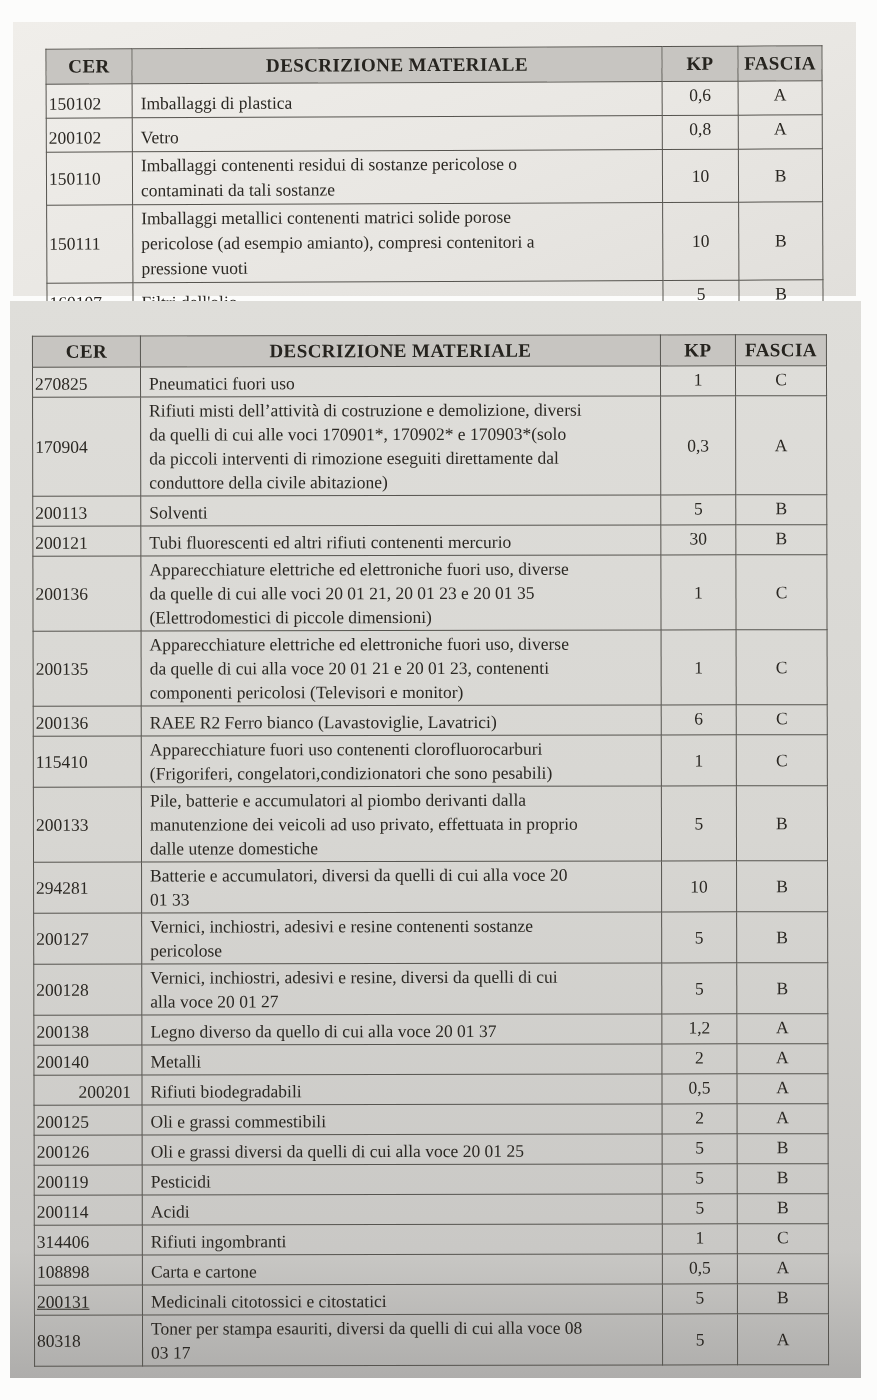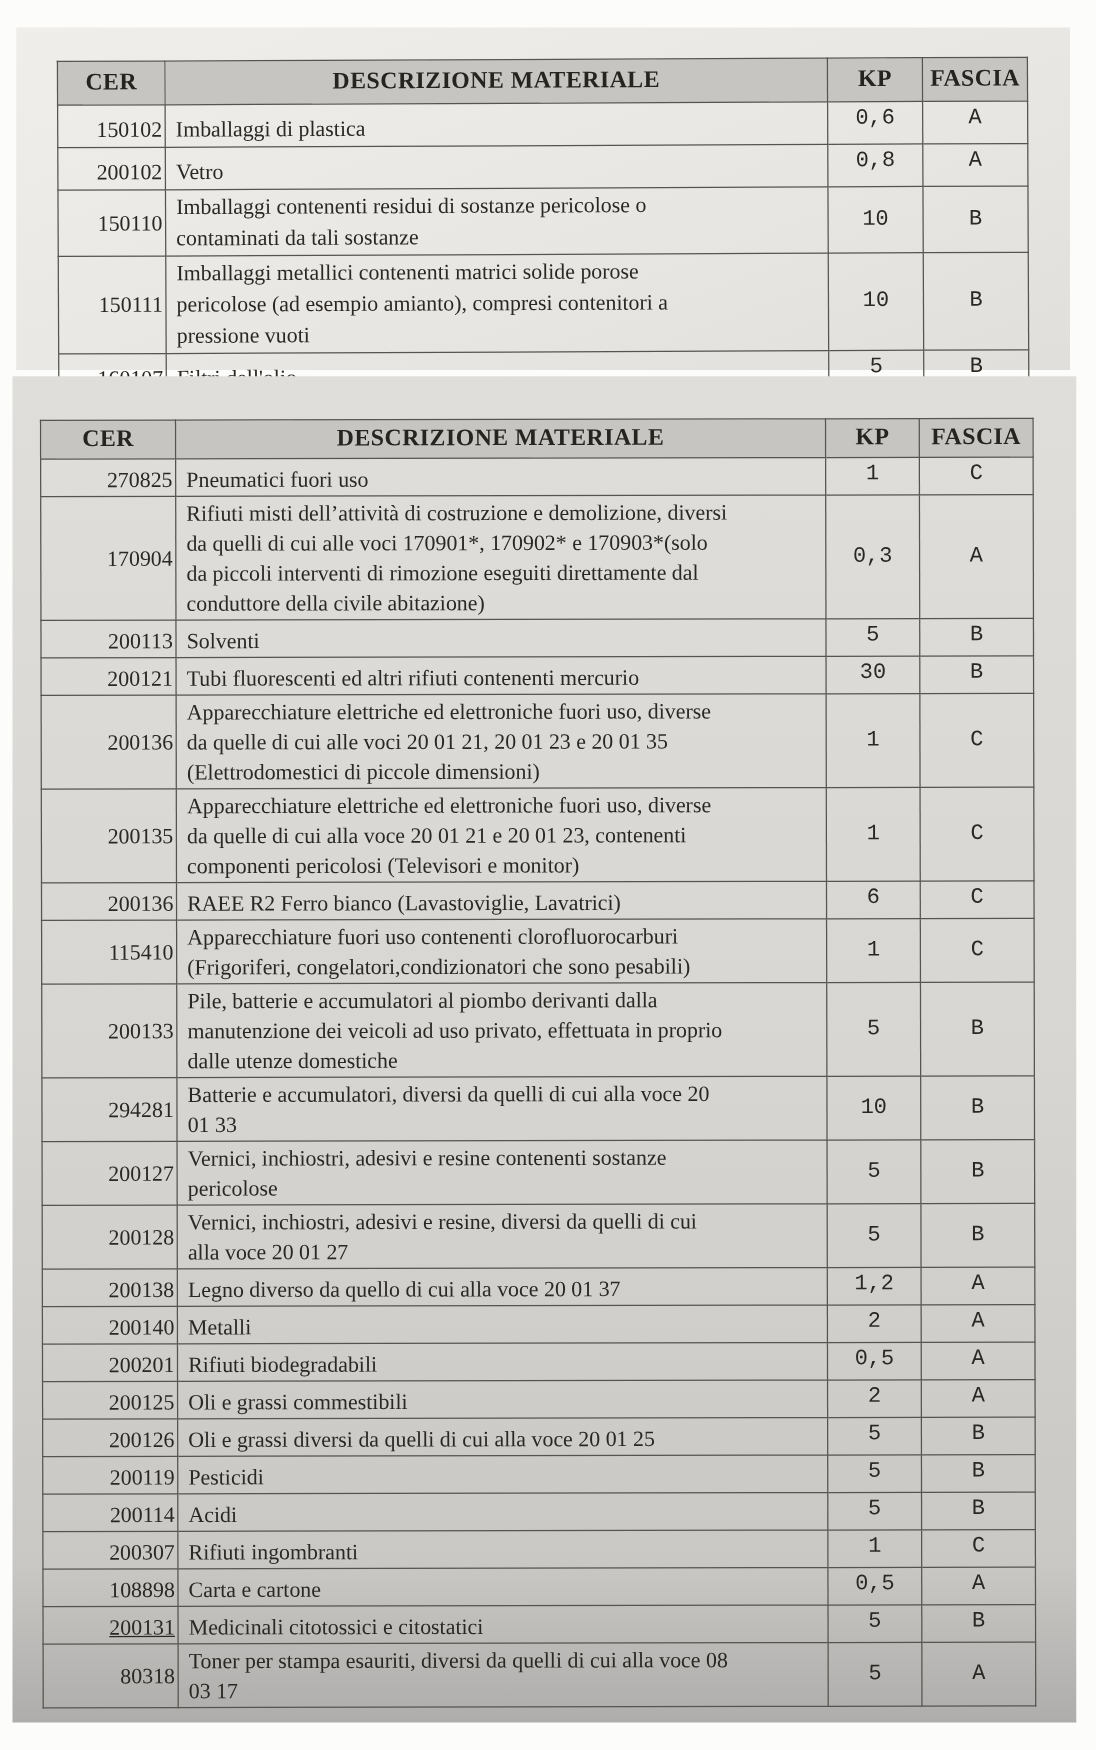--- a/index.html
+++ b/index.html
@@ -35,23 +35,23 @@
     background: #c7c5c1; color: #26241f;
     font-size: 19px; font-weight: bold; letter-spacing: 0.4px;
     text-align: center; padding: 4px 3px;
   }
   .t1 th { padding: 6px 3px; }
   .scan td {
     color: #2b2823; font-size: 17.5px; line-height: 24px;
     padding: 1px 8px; vertical-align: middle; height: 27px;
   }
   .t1 td { height: 31px; line-height: 25px; }
-  .scan td.cer { text-align: right; padding: 1px 2px; }
+  .scan td.cer { text-align: left; padding: 1px 2px; }
   .scan td.desc { white-space: pre-line; }
-  .scan td.kp, .scan td.fascia { text-align: center; padding: 1px 2px; font-family: Liberation Mono, monospace; }
+  .scan td.kp, .scan td.fascia { text-align: center; padding: 1px 2px; }
 </style>
 </head>
 <body>
 
 <div class="photo">
 
   <div class="sheet-top">
     <table class="scan t1">
       <colgroup>
         <col class="c-cer">
@@ -268,21 +268,21 @@
           </tr>
 
           <tr>
             <td class="cer" style="vertical-align: bottom; margin-top: 47px;">200114</td>
             <td class="desc" style="vertical-align: bottom;">Acidi</td>
             <td class="kp" style="vertical-align: top;">5</td>
             <td class="fascia" style="vertical-align: top;">B</td>
           </tr>
 
           <tr>
-            <td class="cer" style="vertical-align: bottom;">200307</td>
+            <td class="cer" style="vertical-align: bottom;">314406</td>
             <td class="desc" style="vertical-align: bottom;">Rifiuti ingombranti</td>
             <td class="kp" style="vertical-align: top;">1</td>
             <td class="fascia" style="vertical-align: top;">C</td>
           </tr>
 
           <tr>
             <td class="cer" style="vertical-align: bottom;">108898</td>
             <td class="desc" style="vertical-align: bottom;">Carta e cartone</td>
             <td class="kp" style="vertical-align: top;">0,5</td>
             <td class="fascia" style="vertical-align: top;">A</td>

